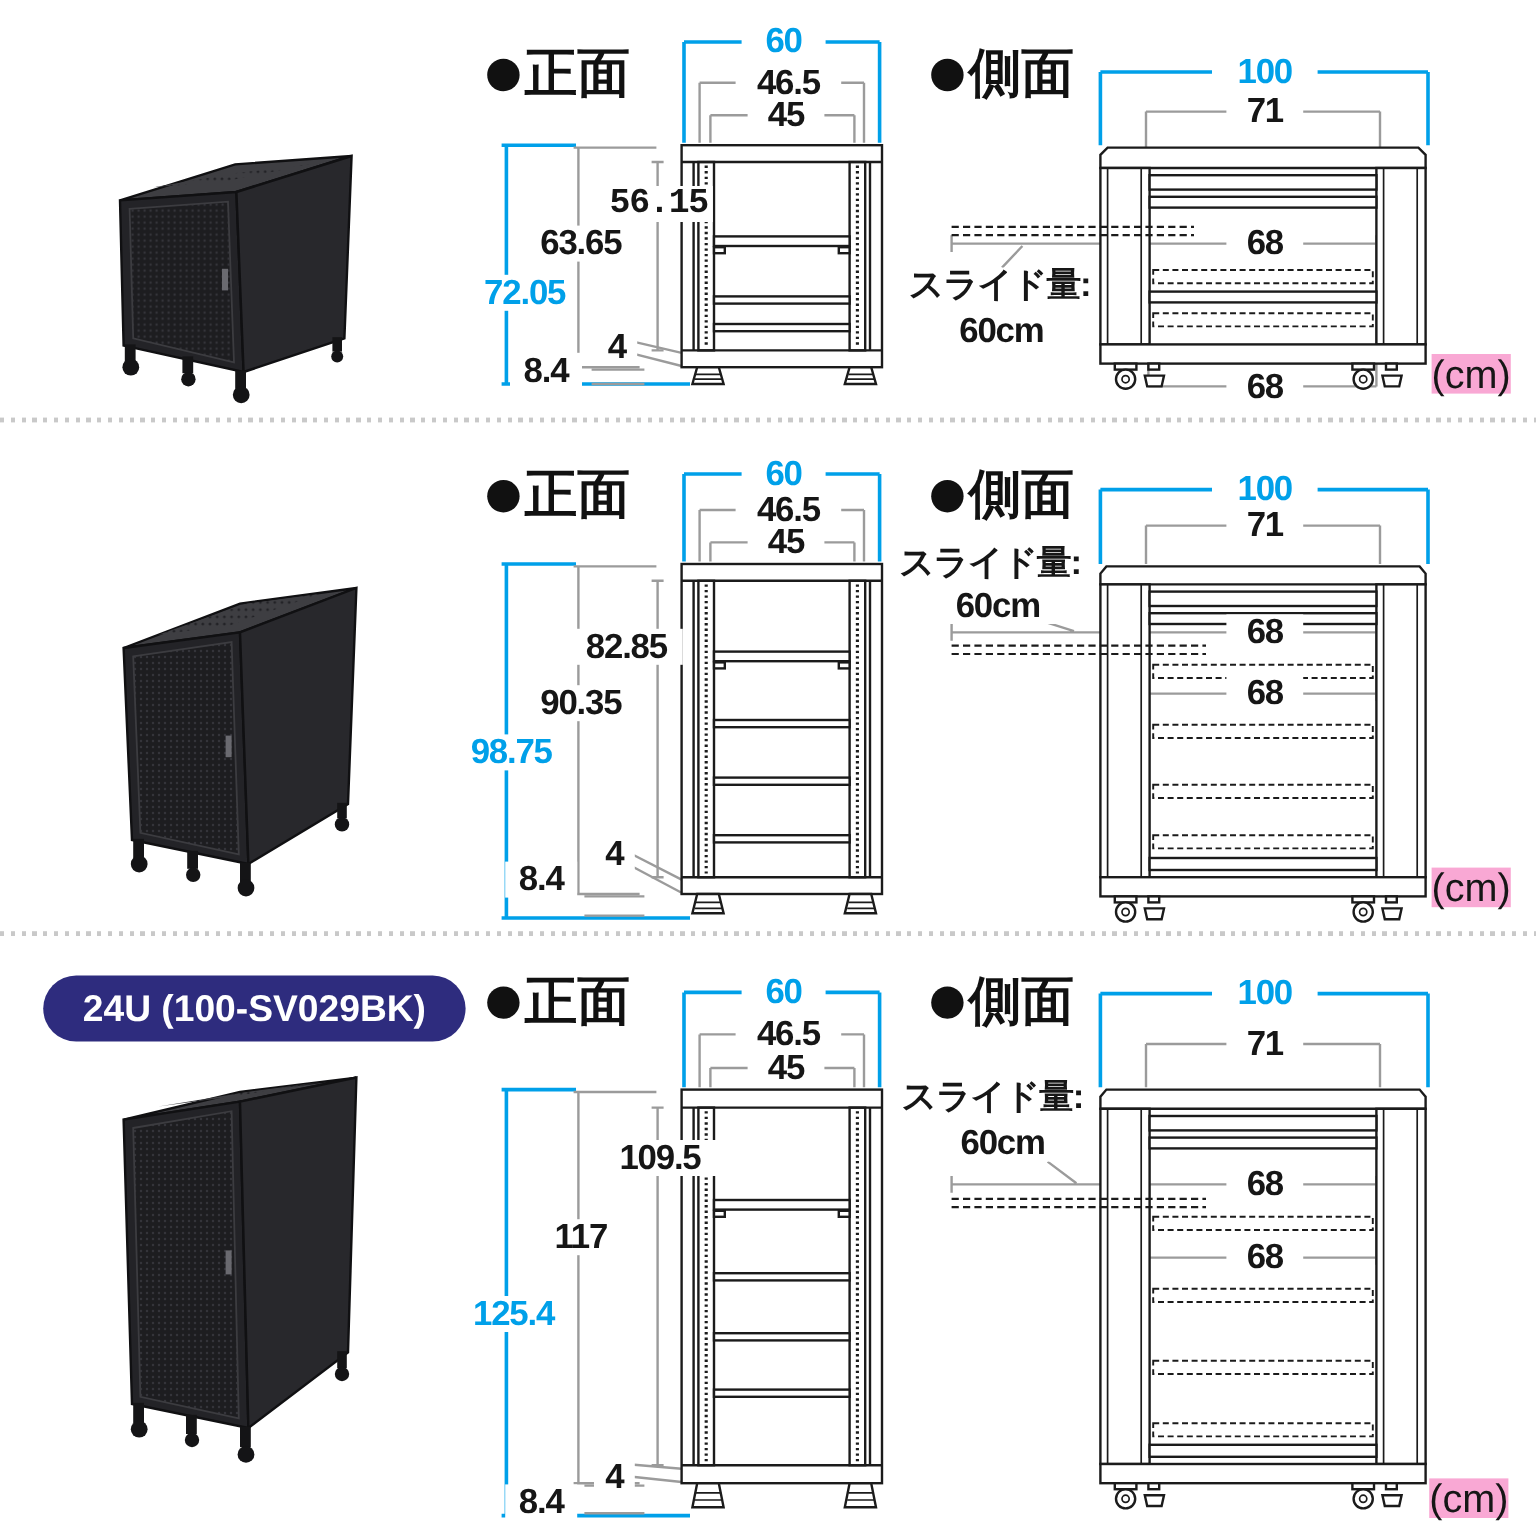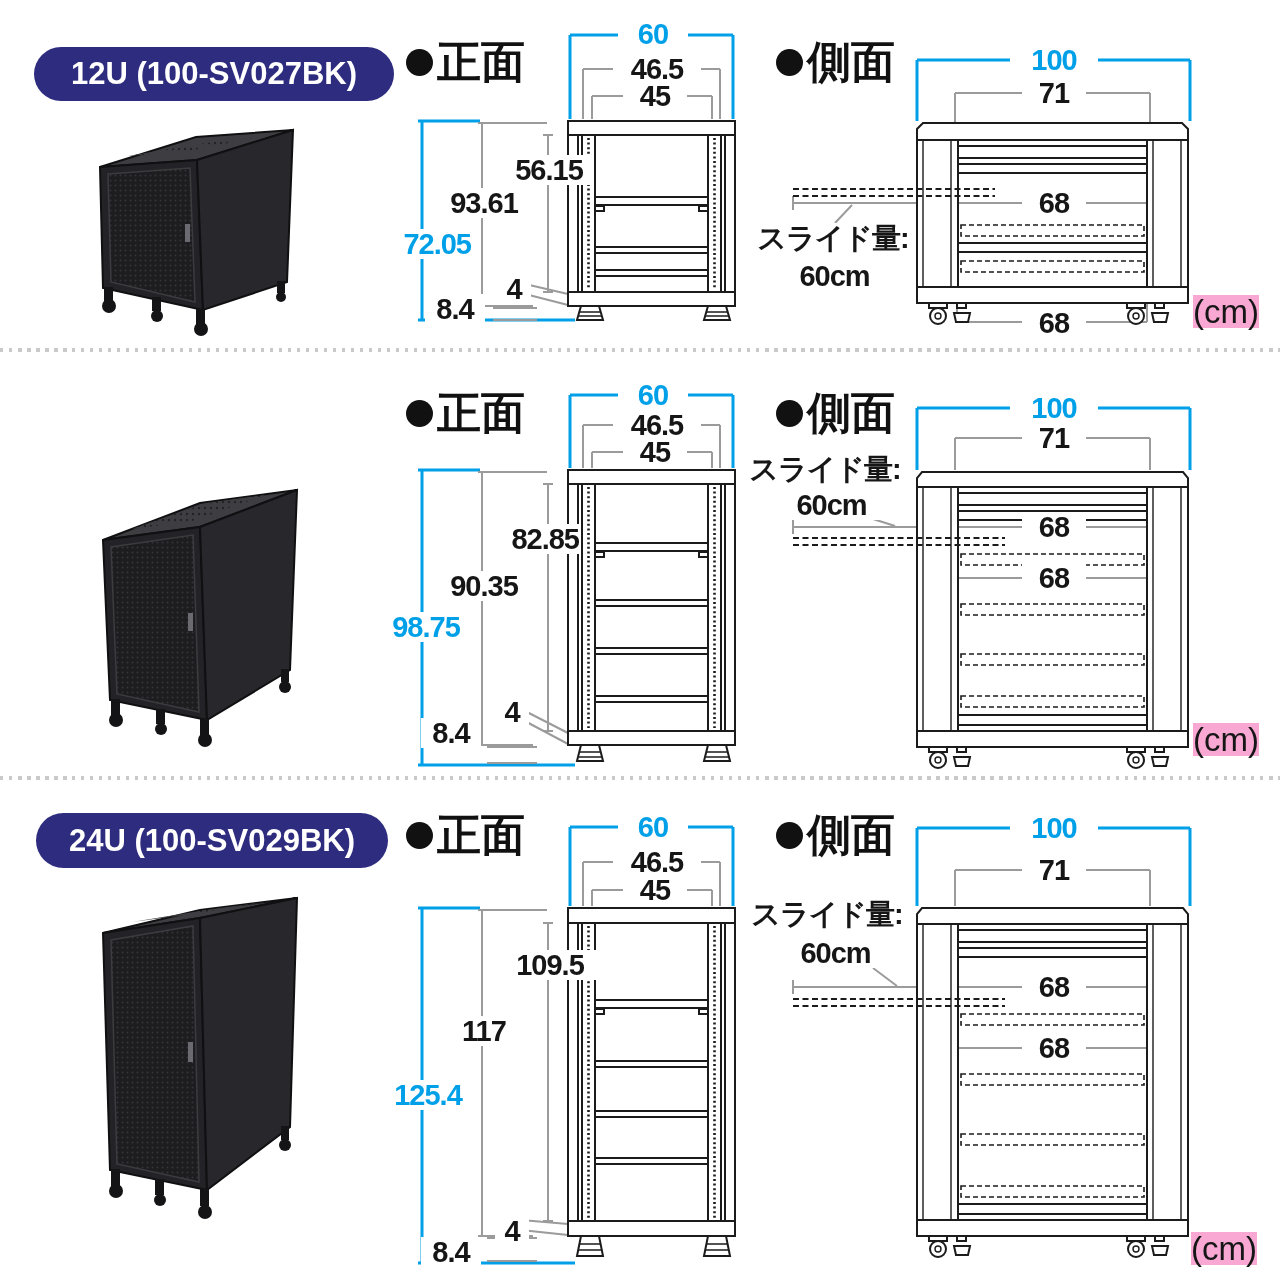--- a/index.html
+++ b/index.html
@@ -30,23 +30,20 @@
   .kd{stroke:#1b1b1b;stroke-width:2.6;stroke-dasharray:2 2.6;fill:none;}
   .sd{stroke:#1b1b1b;stroke-width:1.8;stroke-dasharray:6 3.5;fill:none;}
   .kdash{stroke:#1b1b1b;stroke-width:1.6;stroke-dasharray:5 3;fill:#fff;}
   .g{stroke:#9b9b9b;stroke-width:2;fill:none;}
   .c{stroke:#00a0e9;stroke-width:3;fill:none;}
 </style>
 </head>
 <body>
 
 <section class="abs" style="left:0;top:0;width:1280px;height:348px;">
-  <div class="pill" style="left:34px;top:47px;width:360px;height:54px;">
-    <span>12U (100-SV027BK)</span>
-  </div>
 
   <svg class="abs" style="left:68px;top:98px;" width="270" height="245" viewBox="0 0 270 245">
     <defs>
       <pattern id="mesh1" patternUnits="userSpaceOnUse" width="5" height="5">
         <rect width="5" height="5" fill="#1d1d20"></rect>
           <circle cx="2.5" cy="2.5" r="1" fill="#34343a"></circle>
       </pattern>
       <pattern id="vent1" patternUnits="userSpaceOnUse" width="6" height="6">
         <rect width="6" height="6" fill="#3e3e42"></rect>
           <circle cx="3" cy="3" r="1.2" fill="#222226"></circle>
@@ -107,22 +104,22 @@
             <path class="kt" d="M205,287 h21 M204,291 h23"></path>
           <path class="kf" d="M333,281 h18 l4,14 h-26 z"></path>
             <path class="kt" d="M332,287 h21 M331,291 h23"></path>
         </g>
       </g>
     </svg>
     <div class="dlabel c" style="left:243px;top:-6px;width:66px;">60</div>
     <div class="dlabel" style="left:238px;top:29px;width:84px;">46.5</div>
     <div class="dlabel" style="left:248px;top:56px;width:60px;">45</div>
     <div class="dlabel c" style="left:4px;top:204px;width:90px;text-align:right;">72.05</div>
-    <div class="dlabel" style="left:64px;top:163px;width:86px;">93.61</div>
-    <div class="dlabel" style="left:129px;top:130px;width:86px;">56.15</div>
+    <div class="dlabel" style="left:64px;top:163px;width:86px;">63.65</div>
+    <div class="dlabel" style="left:129px;top:130px;width:86px;font-family:Liberation Mono, monospace;">56.15</div>
     <div class="dlabel" style="left:50px;top:269px;width:56px;">8.4</div>
     <div class="dlabel" style="left:122px;top:249px;width:30px;">4</div>
   </div>
 
   <div class="hdr" style="left:776px;top:40px;">
     <span class="dot"></span>
     <span>側面</span>
   </div>
 
   <div class="diagram" style="left:755px;top:25px;width:525px;height:318px;">
@@ -242,21 +239,21 @@
           <path class="kf" d="M333,367 h18 l4,16 h-26 z"></path>
             <path class="kt" d="M332,374 h21 M331,379 h23"></path>
         </g>
       </g>
     </svg>
     <div class="dlabel c" style="left:243px;top:2px;width:66px;">60</div>
     <div class="dlabel" style="left:238px;top:32px;width:84px;">46.5</div>
     <div class="dlabel" style="left:248px;top:59px;width:60px;">45</div>
     <div class="dlabel c" style="left:2px;top:234px;width:94px;">98.75</div>
     <div class="dlabel" style="left:62px;top:193px;width:90px;">90.35</div>
-    <div class="dlabel" style="left:112px;top:146px;width:90px;text-align:right;">82.85</div>
+    <div class="dlabel" style="left:100px;top:146px;width:90px;">82.85</div>
     <div class="dlabel" style="left:46px;top:340px;width:56px;">8.4</div>
     <div class="dlabel" style="left:120px;top:319px;width:30px;">4</div>
   </div>
 
   <div class="hdr" style="left:776px;top:39px;">
     <span class="dot"></span>
     <span>側面</span>
   </div>
 
   <div class="diagram" style="left:755px;top:26px;width:525px;height:397px;">

